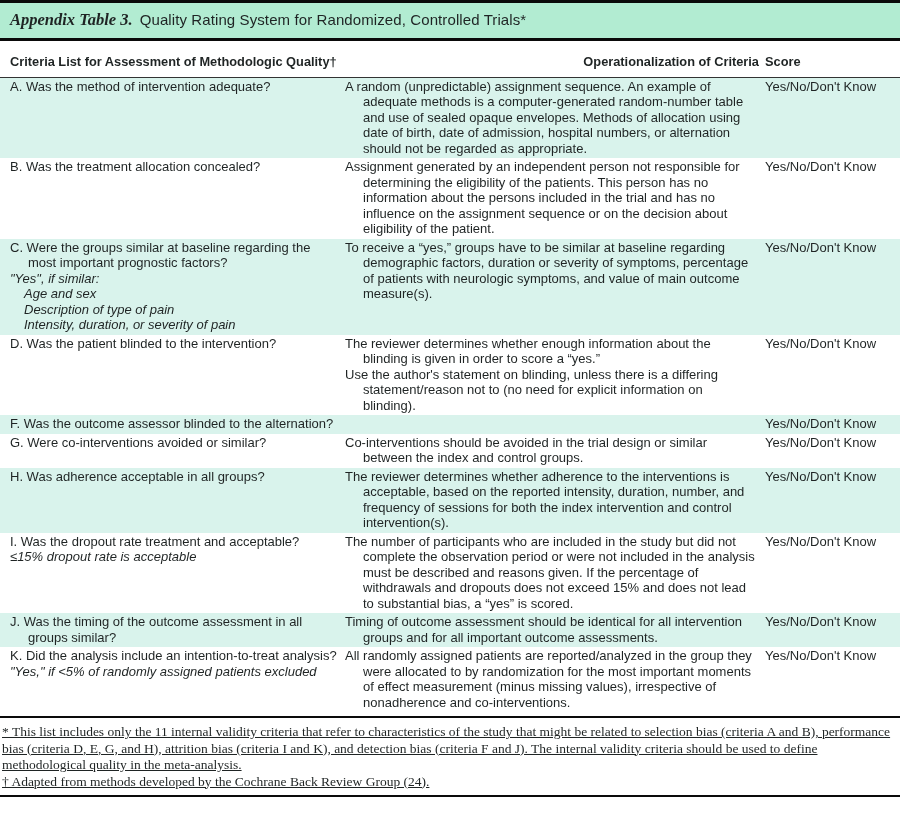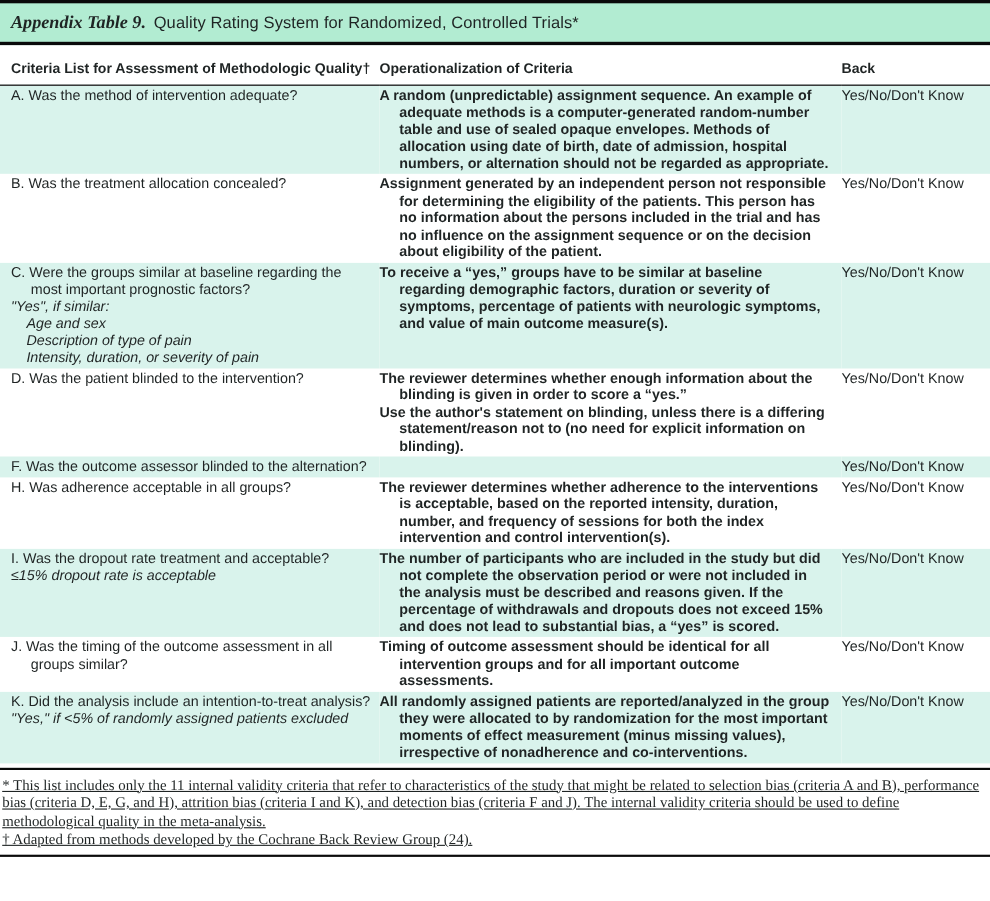--- a/index.html
+++ b/index.html
@@ -46,28 +46,28 @@
   col.c3 { width: 135px; }
   thead th {
     text-align: left;
     font-weight: bold;
     font-size: 12.8px;
     vertical-align: bottom;
     padding: 2px 6px 7px 10px;
     border-bottom: 1.5px solid #333;
     margin-left: 48px;
   }
-  thead th.h2 { padding-left: 0; }
+  thead th.h2 { padding-left: 0; text-align: right; }
   thead th.h3 { padding-left: 0; }
   tbody tr:nth-child(odd) { background: var(--stripe, #d9f3ec); }
   tbody td {
     vertical-align: top;
     padding: 1px 6px 2px 10px;
   }
-  td.col-oper { padding-left: 0; padding-right: 10px; font-weight: bold; }
+  td.col-oper { padding-left: 0; padding-right: 10px; }
   td.col-score { padding-left: 0; white-space: nowrap; }
   .hang { padding-left: 18px; text-indent: -18px; }
   .note { font-style: italic; }
   .note.indent { padding-left: 14px; }
   
   .footnotes {
     margin-top: 4px;
     border-top: 2px solid var(--rule, #000);
     border-bottom: 2.5px solid var(--rule, #000);
     font-family: "Liberation Serif", serif;
@@ -76,35 +76,35 @@
     padding: 6px 2px 5px 2px;
   }
   .footnote { margin: 0; text-decoration: underline; }
 </style>
 </head>
 <body>
 
 <div class="page">
 
   <div class="title-band">
-    <span class="title-italic">Appendix Table 9.</span>
+    <span class="title-italic">Appendix Table 3.</span>
     <span class="title-bold">Quality Rating System for Randomized, Controlled Trials*</span>
   </div>
 
   <table class="criteria-table">
     <colgroup>
       <col class="c1">
         <col class="c2">
         <col class="c3">
     </colgroup>
     <thead>
       <tr>
         <th class="h1">Criteria List for Assessment of Methodologic Quality†</th>
         <th class="h2">Operationalization of Criteria</th>
-        <th class="h3">Back</th>
+        <th class="h3">Score</th>
       </tr>
     </thead>
     <tbody>
         <tr>
           <td class="col-criteria">
             <div class="hang">A. Was the method of intervention adequate?</div>
           </td>
           <td class="col-oper">
             <div class="hang">A random (unpredictable) assignment sequence. An example of adequate methods is a computer-generated random-number table and use of sealed opaque envelopes. Methods of allocation using date of birth, date of admission, hospital numbers, or alternation should not be regarded as appropriate.</div>
           </td>
@@ -144,20 +144,29 @@
         </tr>
         <tr>
           <td class="col-criteria">
             <div class="hang">F. Was the outcome assessor blinded to the alternation?</div>
           </td>
           <td class="col-oper"></td>
           <td class="col-score">Yes/No/Don't Know</td>
         </tr>
         <tr>
           <td class="col-criteria">
+            <div class="hang">G. Were co-interventions avoided or similar?</div>
+          </td>
+          <td class="col-oper">
+            <div class="hang">Co-interventions should be avoided in the trial design or similar between the index and control groups.</div>
+          </td>
+          <td class="col-score">Yes/No/Don't Know</td>
+        </tr>
+        <tr>
+          <td class="col-criteria">
             <div class="hang">H. Was adherence acceptable in all groups?</div>
           </td>
           <td class="col-oper">
             <div class="hang">The reviewer determines whether adherence to the interventions is acceptable, based on the reported intensity, duration, number, and frequency of sessions for both the index intervention and control intervention(s).</div>
           </td>
           <td class="col-score">Yes/No/Don't Know</td>
         </tr>
         <tr>
           <td class="col-criteria">
             <div class="hang">I. Was the dropout rate treatment and acceptable?</div>

